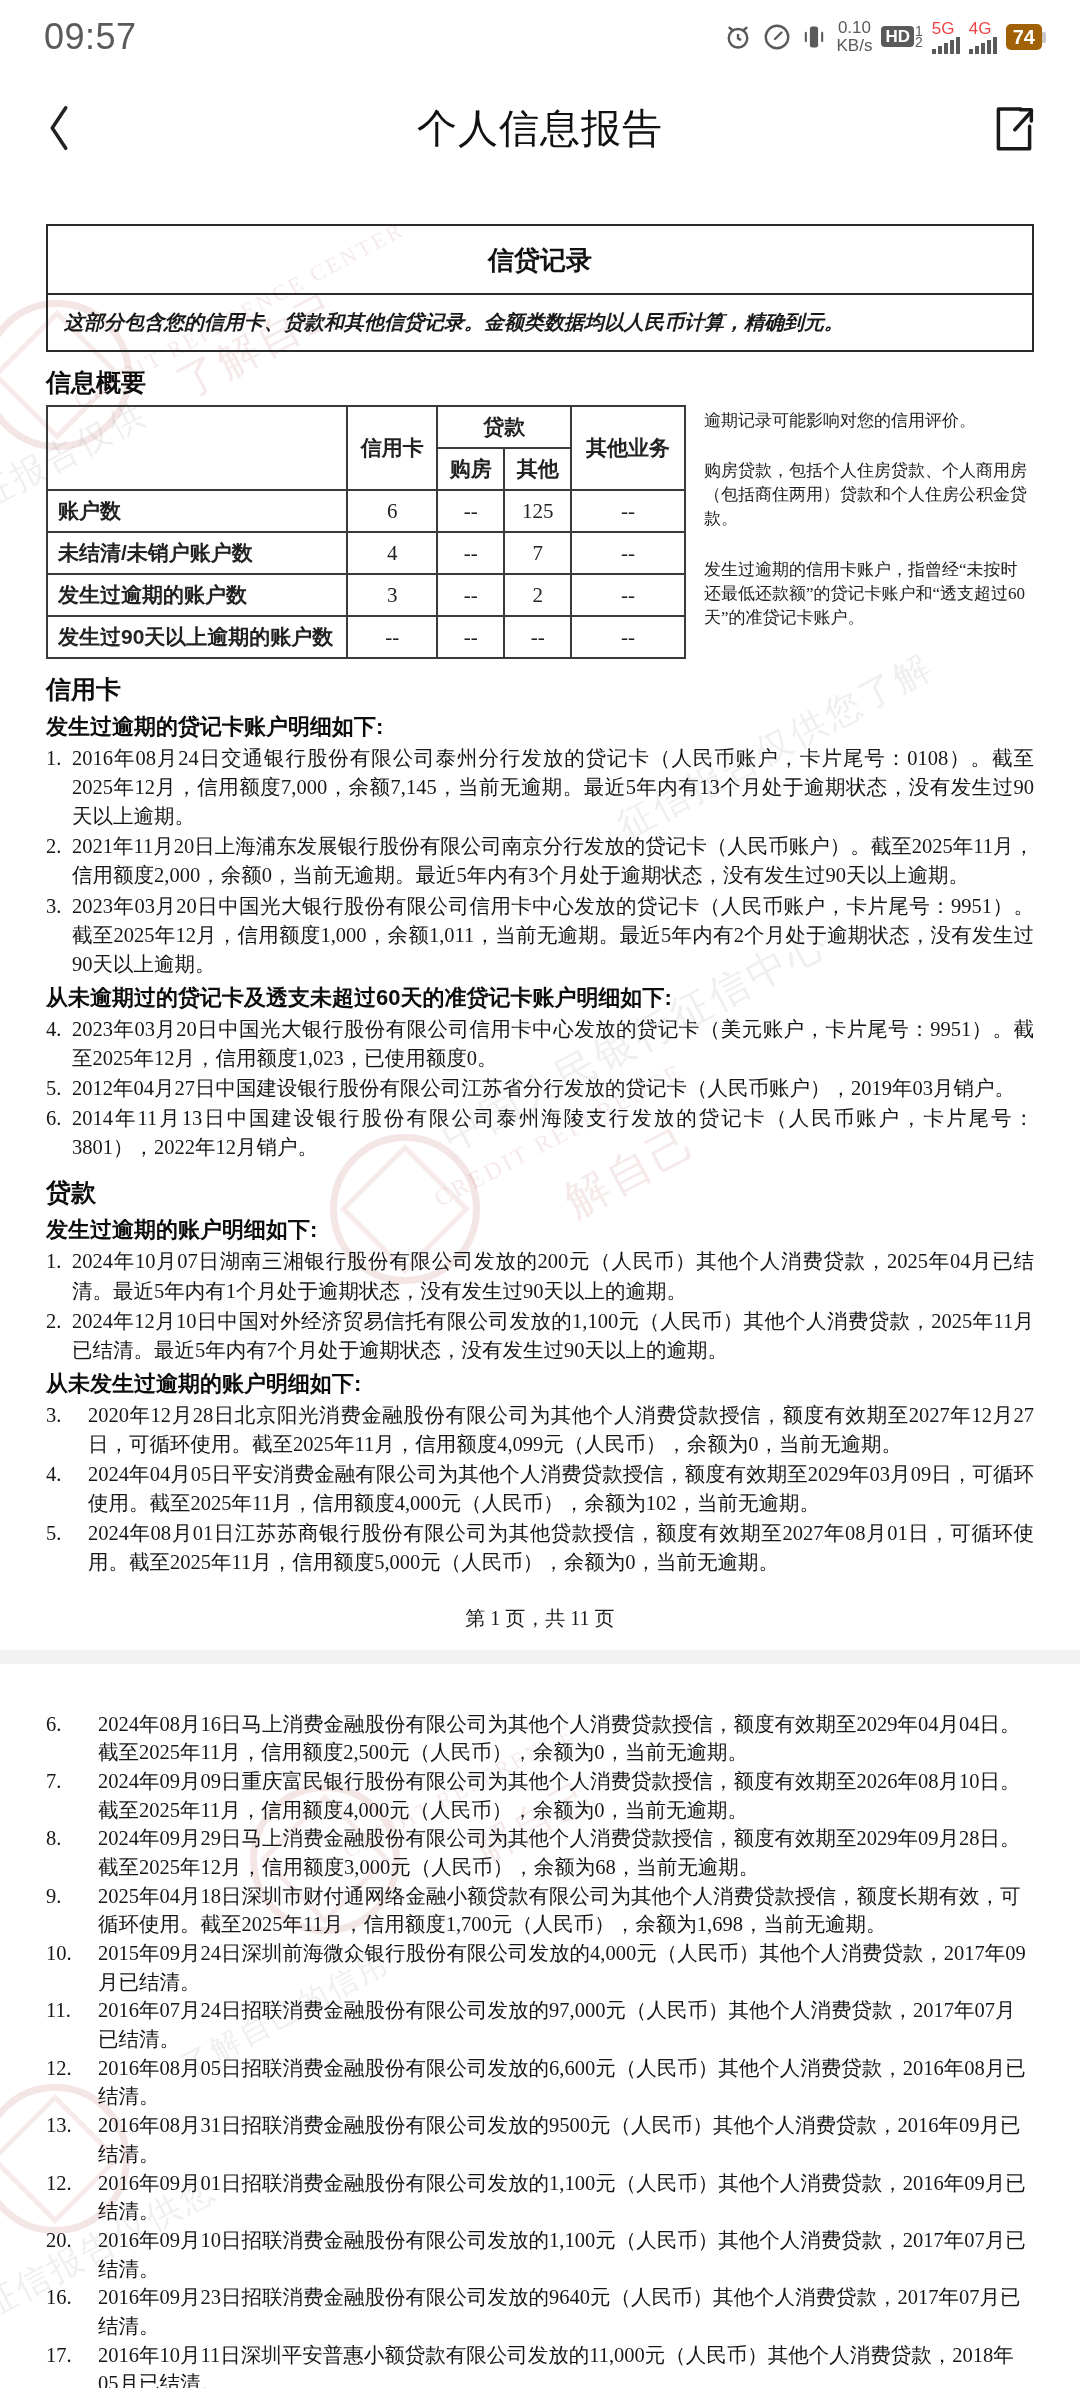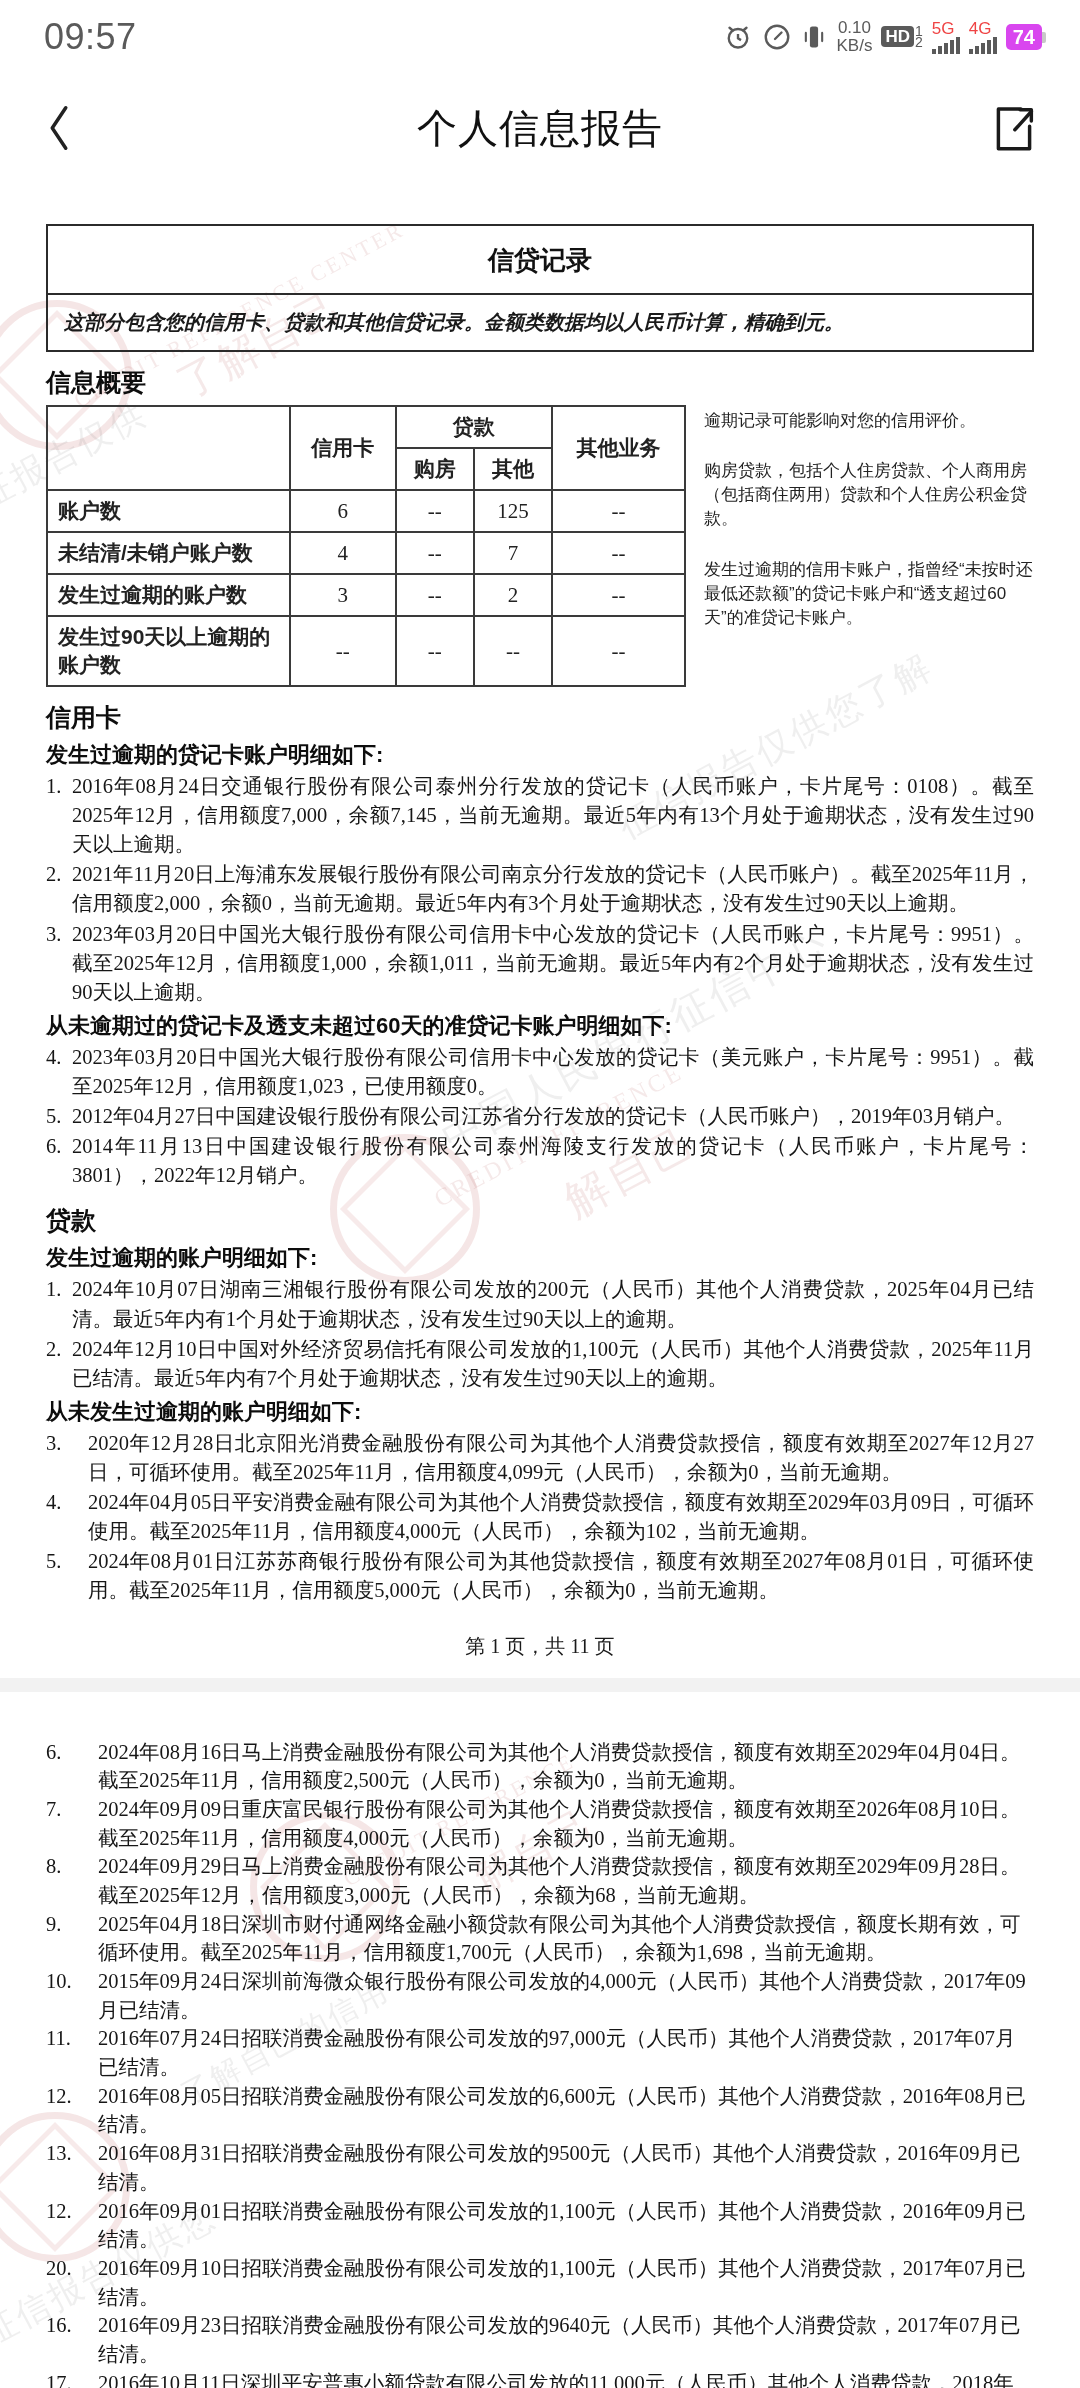--- a/index.html
+++ b/index.html
@@ -55,21 +55,21 @@
   .sig-bars i { width: 4px; background: #5a5a5a; display: block; }
   .sig-bars i:nth-child(1){height:5px}
   .sig-bars i:nth-child(2){height:8px}
   .sig-bars i:nth-child(3){height:11px}
   .sig-bars i:nth-child(4){height:14px}
   .sig-bars i:nth-child(5){height:17px}
   .battery {
     display: flex; align-items: center;
   }
   .batt-body {
-    background: #d946ef; color: #ffffff;
+    background: #a16207; color: #ffffff;
     font-family: "Liberation Sans", sans-serif;
     font-size: 20px; font-weight: bold;
     border-radius: 5px; padding: 2px 7px; line-height: 22px;
   }
   .batt-tip { width: 4px; height: 11px; background: #c8c8c8; border-radius: 0 2px 2px 0; }
 
   
   .app-header {
     height: 108px;
     display: flex;
@@ -201,29 +201,29 @@
     font-weight: normal;
     color: #222;
     height: 40px;
   }
   table.summary th { font-weight: bold; font-family: "Liberation Sans", sans-serif; font-size: 21px;}
   table.summary td.rowlabel {
     text-align: left;
     font-weight: bold;
     font-family: "Liberation Sans", sans-serif;
     padding-left: 10px;
-    width: 243px;
+    width: 300px;
   }
   .notes {
     flex: 1;
     padding-top: 4px;
     font-size: 17px;
     line-height: 1.42;
     color: #222;
-    font-family: Liberation Sans, sans-serif;
+    font-family: Liberation Serif, serif;
   }
   .notes p { margin-bottom: 26px; }
 
   
   .item-list { margin: 0; }
   .item {
     display: flex;
     font-size: 20.5px;
     line-height: 1.42;
     color: #161616;

